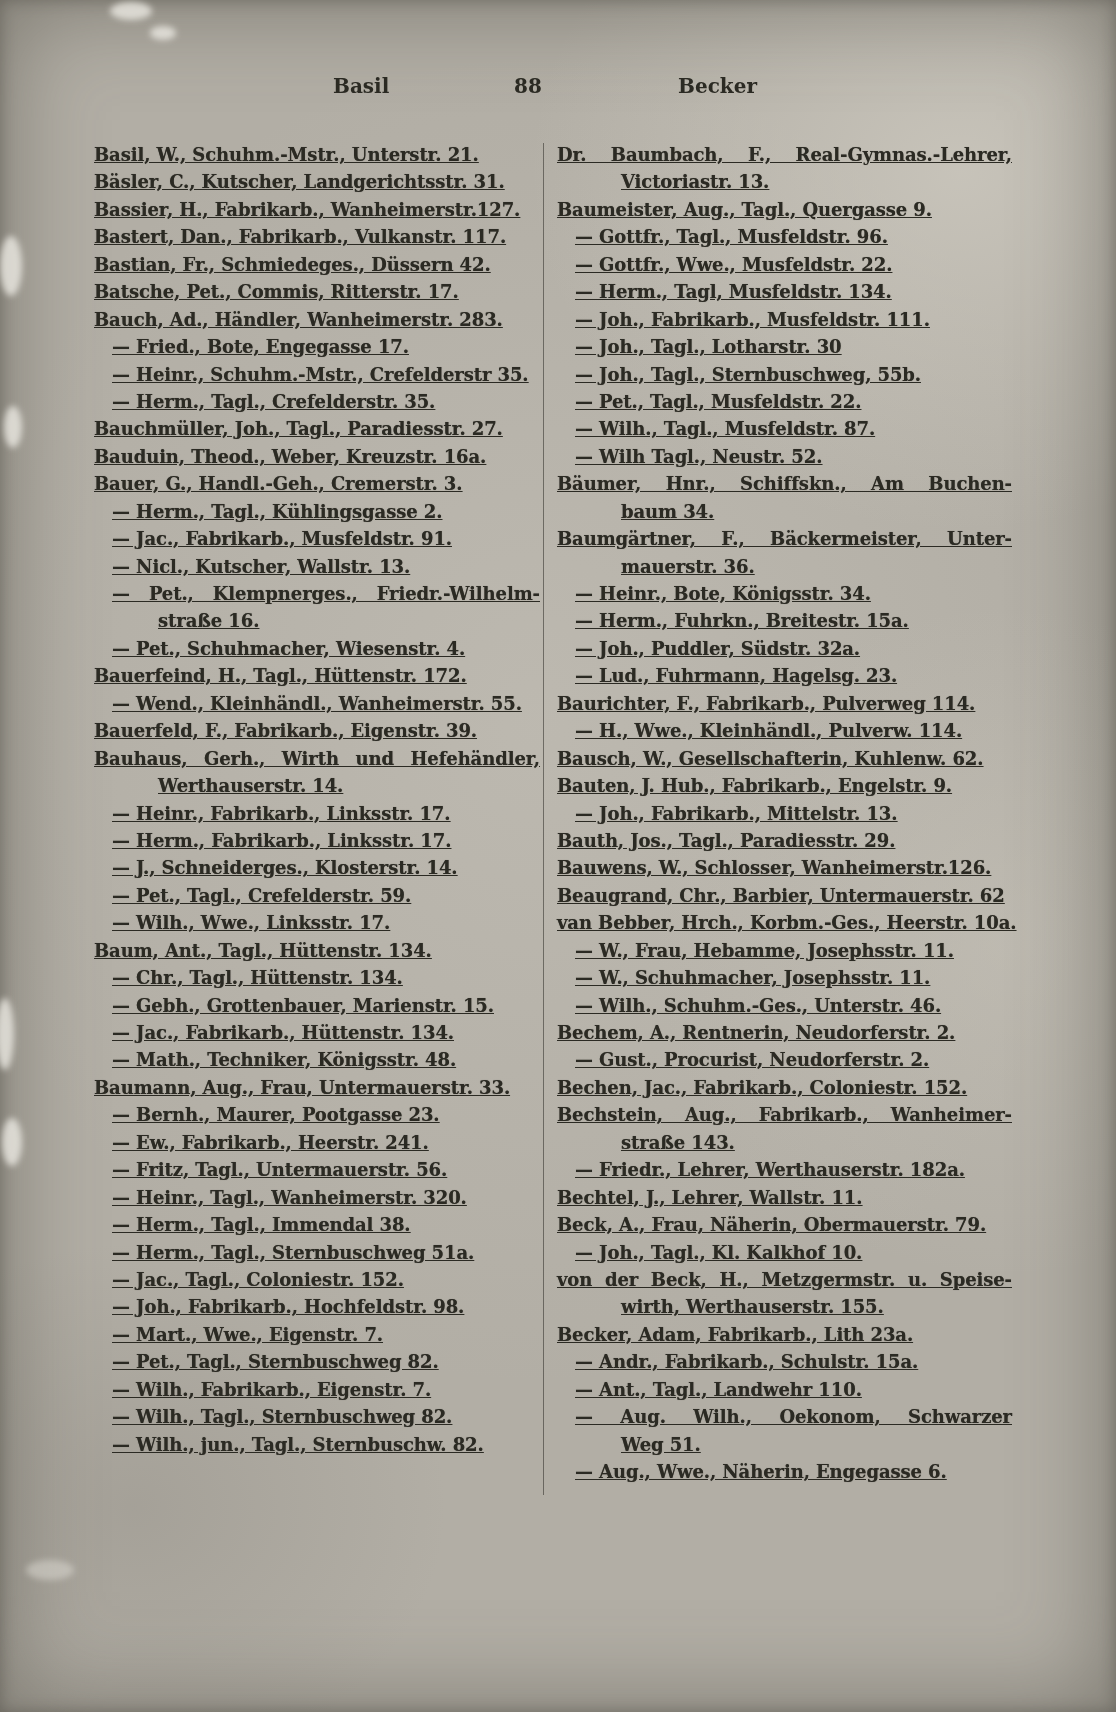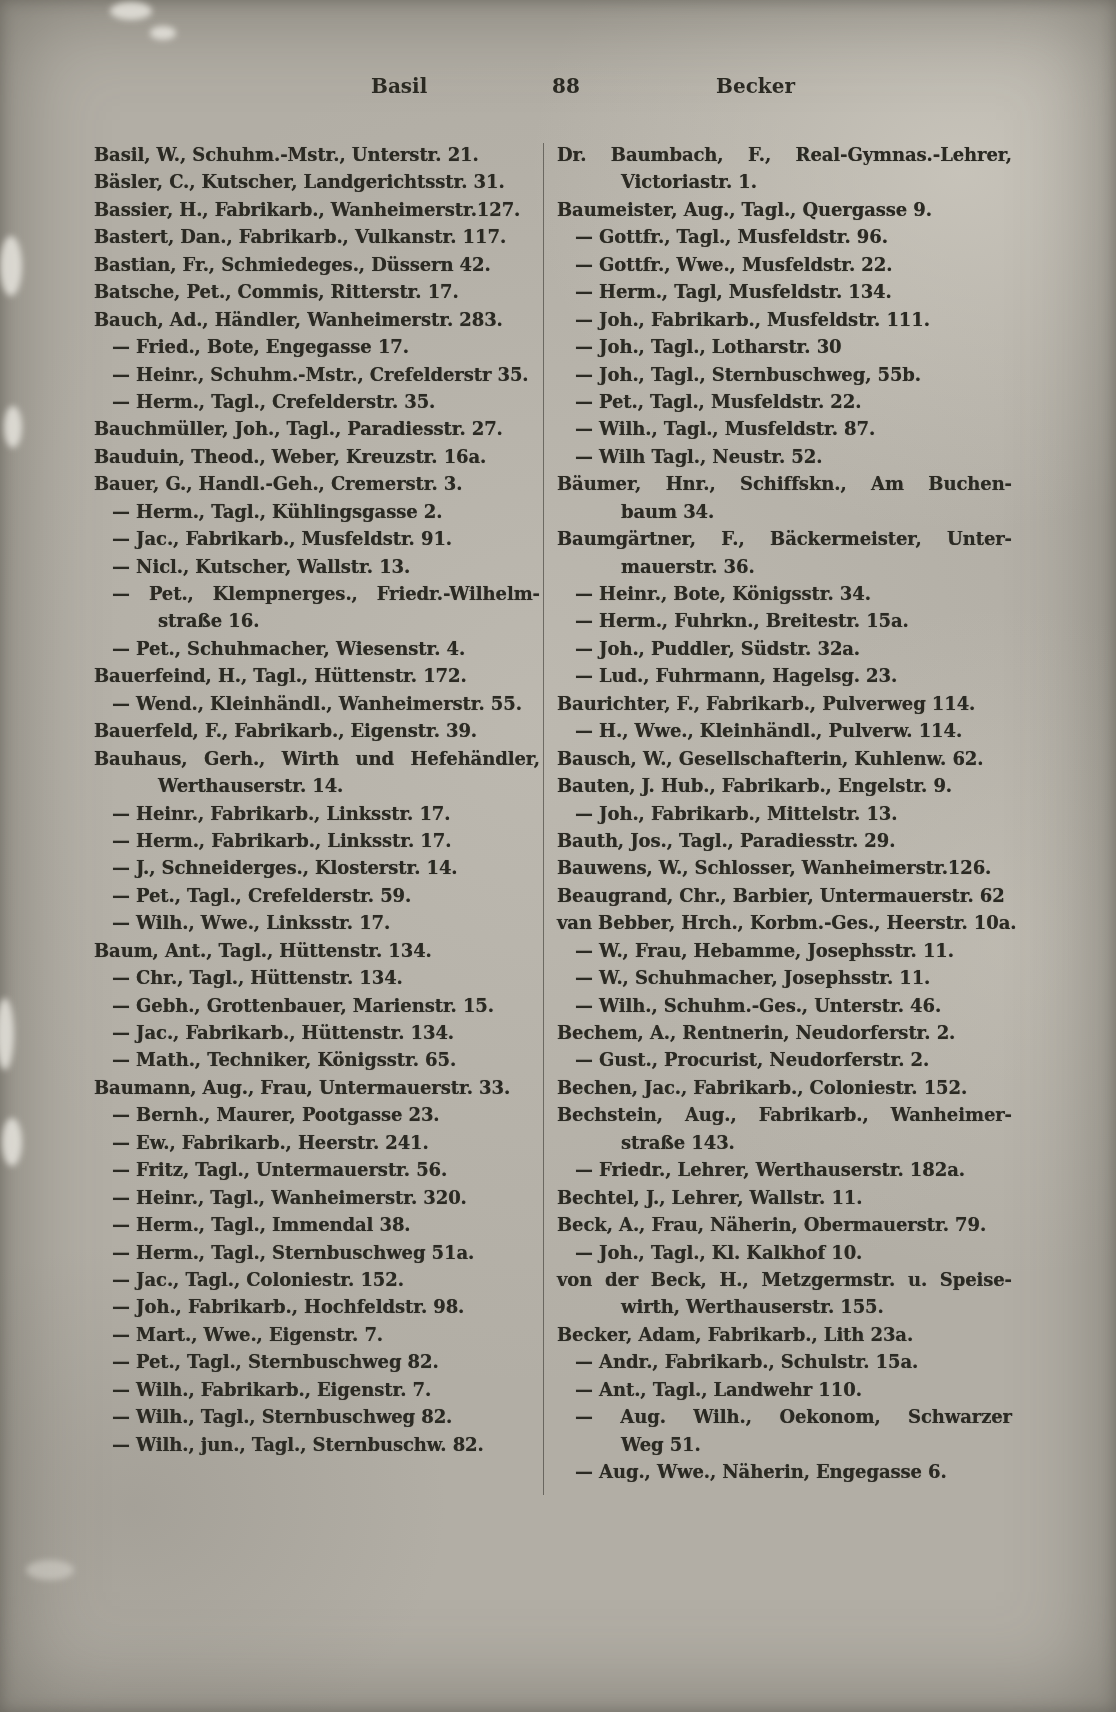--- a/index.html
+++ b/index.html
@@ -14,26 +14,26 @@
       radial-gradient(ellipse 45% 28% at 90% 55%, rgba(205,201,191,0.40), transparent 70%),
       radial-gradient(ellipse 70% 52% at 48% 42%, rgba(199,195,186,0.50), transparent 75%),
       radial-gradient(ellipse 40% 22% at 12% 88%, rgba(140,136,128,0.35), transparent 70%),
       radial-gradient(ellipse 145% 112% at 50% 50%, transparent 58%, rgba(92,89,82,0.50) 100%);
     box-shadow: inset 0 0 90px 12px rgba(70,68,60,.45), inset 0 0 16px rgba(50,48,42,.4);
     font-family:"DejaVu Serif","Liberation Serif",serif;
     color:#2b2a23;
   }
   .spot{position:absolute;background:#e6e4dd;border-radius:50%;filter:blur(3px);opacity:.85;}
   .header{position:absolute;top:74px;left:0;width:100%;height:30px;font-size:20px;font-weight:700;}
-  .header span{position:absolute;white-space:nowrap;margin-left:38px;}
+  .header span{position:absolute;white-space:nowrap;}
   .hw-left{left:333px;}
   .hw-num{left:514px;}
   .hw-right{left:678px;}
   .columns{position:absolute;top:141px;left:94px;width:926px;}
-  .col{position:absolute;top:0;}
+  .col{position:absolute;top:0;text-decoration:underline;}
   .col-left{left:0;width:446px;}
   .col-right{left:463px;width:455px;}
   .divider{position:absolute;top:2px;left:449px;width:1px;height:1352px;background:rgba(45,44,38,.55);}
   .line{
     height:27.45px;line-height:27.45px;
     font-size:18px;font-weight:700;
     white-space:nowrap;
     letter-spacing:-0.1px;
     text-shadow:0 0 0.7px rgba(43,42,36,.65);
   }
@@ -88,40 +88,40 @@
         <div class="line i2">Werthauserstr. 14.</div>
         <div class="line i1">— Heinr., Fabrikarb., Linksstr. 17.</div>
         <div class="line i1">— Herm., Fabrikarb., Linksstr. 17.</div>
         <div class="line i1">— J., Schneiderges., Klosterstr. 14.</div>
         <div class="line i1">— Pet., Tagl., Crefelderstr. 59.</div>
         <div class="line i1">— Wilh., Wwe., Linksstr. 17.</div>
         <div class="line i0">Baum, Ant., Tagl., Hüttenstr. 134.</div>
         <div class="line i1">— Chr., Tagl., Hüttenstr. 134.</div>
         <div class="line i1">— Gebh., Grottenbauer, Marienstr. 15.</div>
         <div class="line i1">— Jac., Fabrikarb., Hüttenstr. 134.</div>
-        <div class="line i1">— Math., Techniker, Königsstr. 65.</div>
+        <div class="line i1">— Math., Techniker, Königsstr. 48.</div>
         <div class="line i0">Baumann, Aug., Frau, Untermauerstr. 33.</div>
         <div class="line i1">— Bernh., Maurer, Pootgasse 23.</div>
         <div class="line i1">— Ew., Fabrikarb., Heerstr. 241.</div>
         <div class="line i1">— Fritz, Tagl., Untermauerstr. 56.</div>
         <div class="line i1">— Heinr., Tagl., Wanheimerstr. 320.</div>
         <div class="line i1">— Herm., Tagl., Immendal 38.</div>
         <div class="line i1">— Herm., Tagl., Sternbuschweg 51a.</div>
         <div class="line i1">— Jac., Tagl., Coloniestr. 152.</div>
         <div class="line i1">— Joh., Fabrikarb., Hochfeldstr. 98.</div>
         <div class="line i1">— Mart., Wwe., Eigenstr. 7.</div>
         <div class="line i1">— Pet., Tagl., Sternbuschweg 82.</div>
         <div class="line i1">— Wilh., Fabrikarb., Eigenstr. 7.</div>
         <div class="line i1">— Wilh., Tagl., Sternbuschweg 82.</div>
         <div class="line i1">— Wilh., jun., Tagl., Sternbuschw. 82.</div>
       </div>
     <div class="divider"></div>
     <div class="col col-right" id="col-right">
         <div class="line i0 just">Dr. Baumbach, F., Real-Gymnas.-Lehrer,</div>
-        <div class="line i2">Victoriastr. 1.</div>
+        <div class="line i2">Victoriastr. 13.</div>
         <div class="line i0">Baumeister, Aug., Tagl., Quergasse 9.</div>
         <div class="line i1">— Gottfr., Tagl., Musfeldstr. 96.</div>
         <div class="line i1">— Gottfr., Wwe., Musfeldstr. 22.</div>
         <div class="line i1">— Herm., Tagl, Musfeldstr. 134.</div>
         <div class="line i1">— Joh., Fabrikarb., Musfeldstr. 111.</div>
         <div class="line i1">— Joh., Tagl., Lotharstr. 30</div>
         <div class="line i1">— Joh., Tagl., Sternbuschweg, 55b.</div>
         <div class="line i1">— Pet., Tagl., Musfeldstr. 22.</div>
         <div class="line i1">— Wilh., Tagl., Musfeldstr. 87.</div>
         <div class="line i1">— Wilh Tagl., Neustr. 52.</div>

